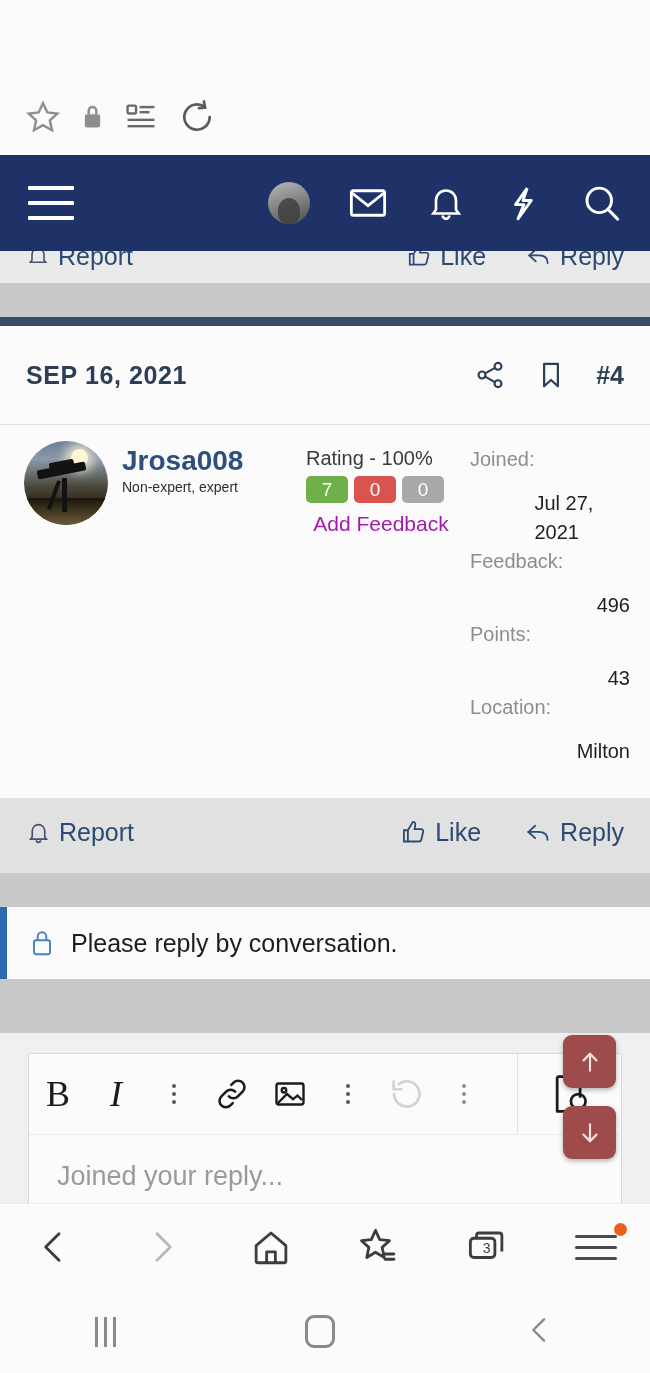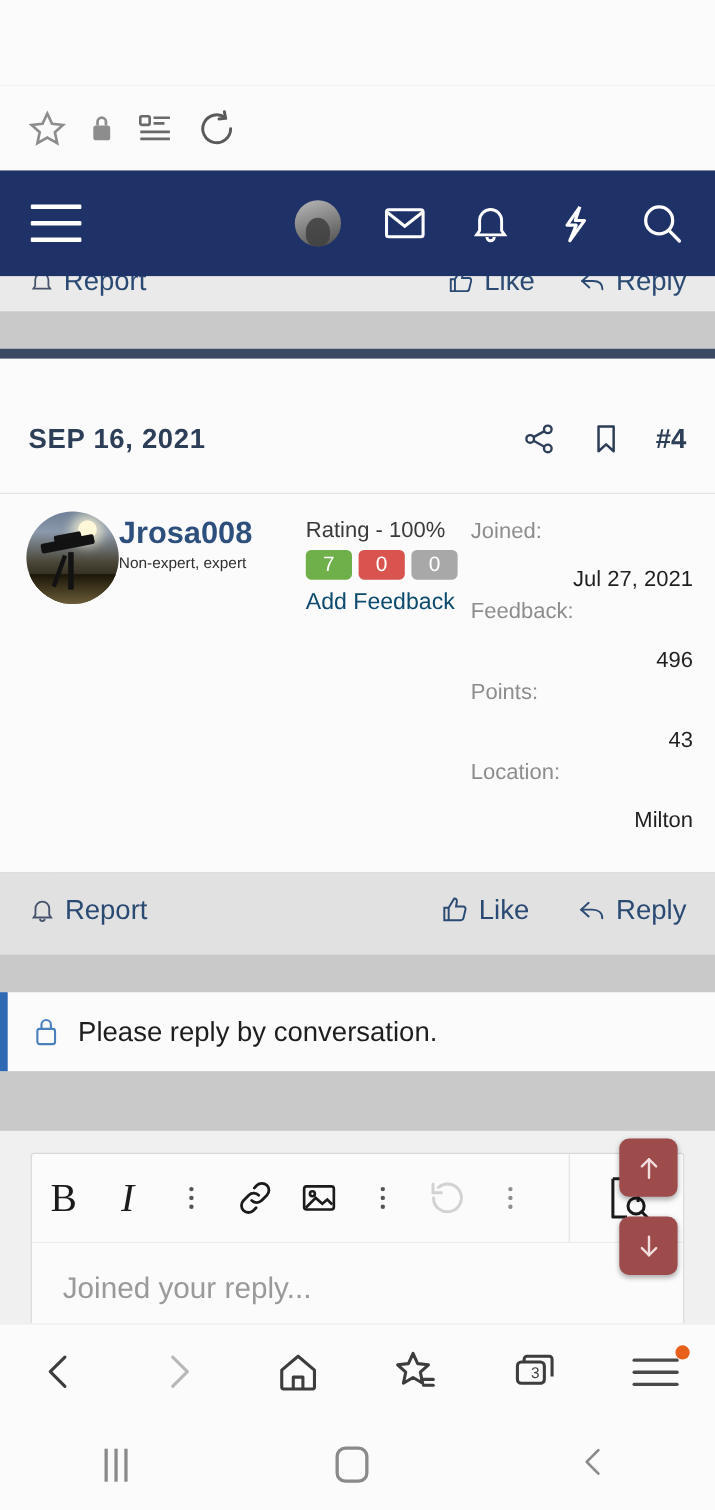--- a/index.html
+++ b/index.html
@@ -91,27 +91,26 @@
   .pf-actions{ margin-left:auto; display:flex; gap:40px; }
   .act{ display:flex; align-items:center; gap:8px; color:#2b4a73;
     font-size:25px; }
   .spacer-grey{ height:34px; background:#c9c9c9; }
 
   .post-card{ background:#fbfbfb; }
   .post-top-rule{ height:9px; background:#3a4a63; }
   .post-head{
     height:99px; display:flex; align-items:center; padding:0 26px;
     border-bottom:1px solid #e2e2e2;
-    margin-top:24px;
   }
   .post-date{ font-size:25px; font-weight:bold; color:#2d3e57; letter-spacing:.6px; }
   .post-head-right{ margin-left:auto; display:flex; align-items:center; gap:30px; }
   .post-num{ font-size:25px; font-weight:bold; color:#2d3e57; }
 
-  .user-row{ display:flex; padding:16px 20px 10px 24px; }
+  .user-row{ display:flex; padding:16px 20px 10px 24px; gap:14px; }
   .avatar{
     width:84px; height:84px; border-radius:50%; flex:none; overflow:hidden;
     position:relative;
     background:linear-gradient(to bottom,#6d7f96 0%,#8b99ab 22%,#4a4637 55%,#2a2418 75%,#5a4e33 100%);
   }
   .avatar .sun{
     position:absolute; left:56%; top:9%; width:17px; height:17px;
     border-radius:50%; background:#fff7d8; box-shadow:0 0 11px 6px rgba(255,248,214,.75);
   }
   .avatar .scope{
@@ -139,21 +138,21 @@
   .u-name{ font-size:28px; font-weight:bold; color:#2d4f7c; line-height:1.15; }
   .u-title{ font-size:14px; color:#2e2e2e; margin-top:2px; }
 
   .u-rating{ flex:none; width:150px; padding-top:6px; }
   .rating-label{ font-size:20px; color:#3a3a3a; }
   .badges{ display:flex; gap:6px; margin-top:6px; }
   .badge{
     min-width:42px; height:27px; border-radius:5px; color:#fff;
     font-size:19px; display:flex; align-items:center; justify-content:center;
   }
-  .add-feedback{ font-size:21px; color:#0c4a6e; margin-top:9px; }
+  .add-feedback{ font-size:21px; color:#a21caf; margin-top:9px;text-align:center; }
 
   .u-stats{ flex:1; padding-top:4px; }
   .stat{ display:flex; font-size:20px; line-height:1.45; }
   .stat .k{ color:#8d8d8d; }
   .stat .v{ margin-left:auto; color:#1f1f1f; font-weight:normal;margin-top:44px; }
 
   .bubble-tail{
     width:0; height:0; margin-left:44px;
     border-left:24px solid #fbfbfb;
     border-bottom:22px solid transparent;

